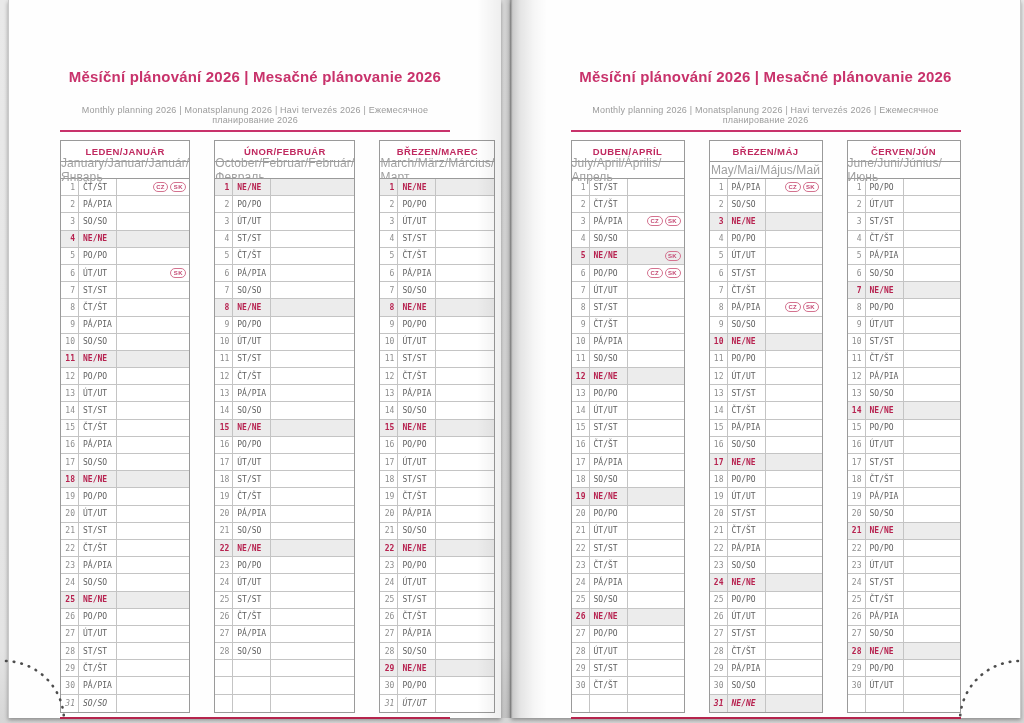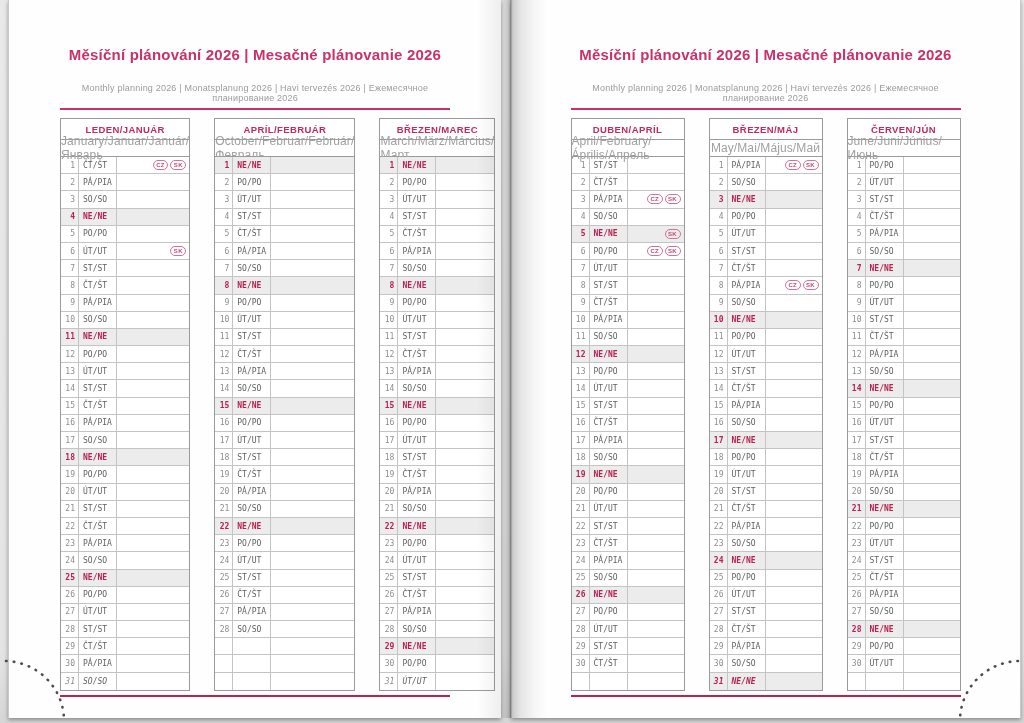--- a/index.html
+++ b/index.html
@@ -14,21 +14,21 @@
   }
   .page-left{left:8px;width:492px;border-left:1px solid #c9c9c9;}
   .page-right{left:511px;width:509px;border-right:1px solid #c9c9c9;}
   .gutter{
     position:absolute;top:0;left:477px;width:70px;height:718px;pointer-events:none;z-index:5;
     background:linear-gradient(to right,
       rgba(0,0,0,0) 0%,rgba(0,0,0,0.07) 38%,rgba(0,0,0,0.16) 46%,
       rgba(60,60,60,0.55) 48.5%,rgba(0,0,0,0.20) 51%,
       rgba(0,0,0,0.10) 62%,rgba(0,0,0,0.03) 82%,rgba(0,0,0,0) 100%);
   }
-  .page-content{width:390px;margin:0 auto;padding-top:46px;}
+  .page-content{width:390px;margin:0 auto;padding-top:68px;}
   .spread-title{
     text-align:center;font-size:15px;font-weight:bold;color:#c8326b;
     letter-spacing:0.2px;line-height:18px;
   }
   .spread-subtitle{
     text-align:center;font-size:9px;color:#9b9b9b;margin-top:19px;letter-spacing:0.2px;
   }
   .top-rule{height:2px;background:#c8326b;margin-top:5px;}
   .bottom-rule{height:2px;background:#b5244d;margin-top:4px;}
   .months{display:flex;gap:24px;margin-top:8px;}
@@ -245,21 +245,21 @@
                 <div class="c-note"></div>
               </div>
               <div class="day-row">
                 <div class="c-num">31</div>
                 <div class="c-day">SO/SO</div>
                 <div class="c-note"></div>
               </div>
             </div>
         </div>
         <div class="month-col">
-          <div class="month-header">APRÍL/FEBRUÁR</div>
+          <div class="month-header">ÚNOR/FEBRUÁR</div>
           <div class="month-subtitle">October/Februar/Február/Февраль</div>
           <div class="month-rows">
               <div class="day-row sun">
                 <div class="c-num">1</div>
                 <div class="c-day">NE/NE</div>
                 <div class="c-note"></div>
               </div>
               <div class="day-row">
                 <div class="c-num">2</div>
                 <div class="c-day">PO/PO</div>
@@ -579,21 +579,21 @@
   </div>
 
   <div class="page page-right">
     <div class="page-content">
       <div class="spread-title">Měsíční plánování 2026 | Mesačné plánovanie 2026</div>
       <div class="spread-subtitle">Monthly planning 2026 | Monatsplanung 2026 | Havi tervezés 2026 | Ежемесячное планирование 2026</div>
       <div class="top-rule"></div>
       <div class="months">
         <div class="month-col">
           <div class="month-header">DUBEN/APRÍL</div>
-          <div class="month-subtitle">April/February/Április/Апрель</div>
+          <div class="month-subtitle">July/April/Április/Апрель</div>
           <div class="month-rows">
               <div class="day-row">
                 <div class="c-num">1</div>
                 <div class="c-day">ST/ST</div>
                 <div class="c-note"></div>
               </div>
               <div class="day-row">
                 <div class="c-num">2</div>
                 <div class="c-day">ČT/ŠT</div>
                 <div class="c-note"></div>

